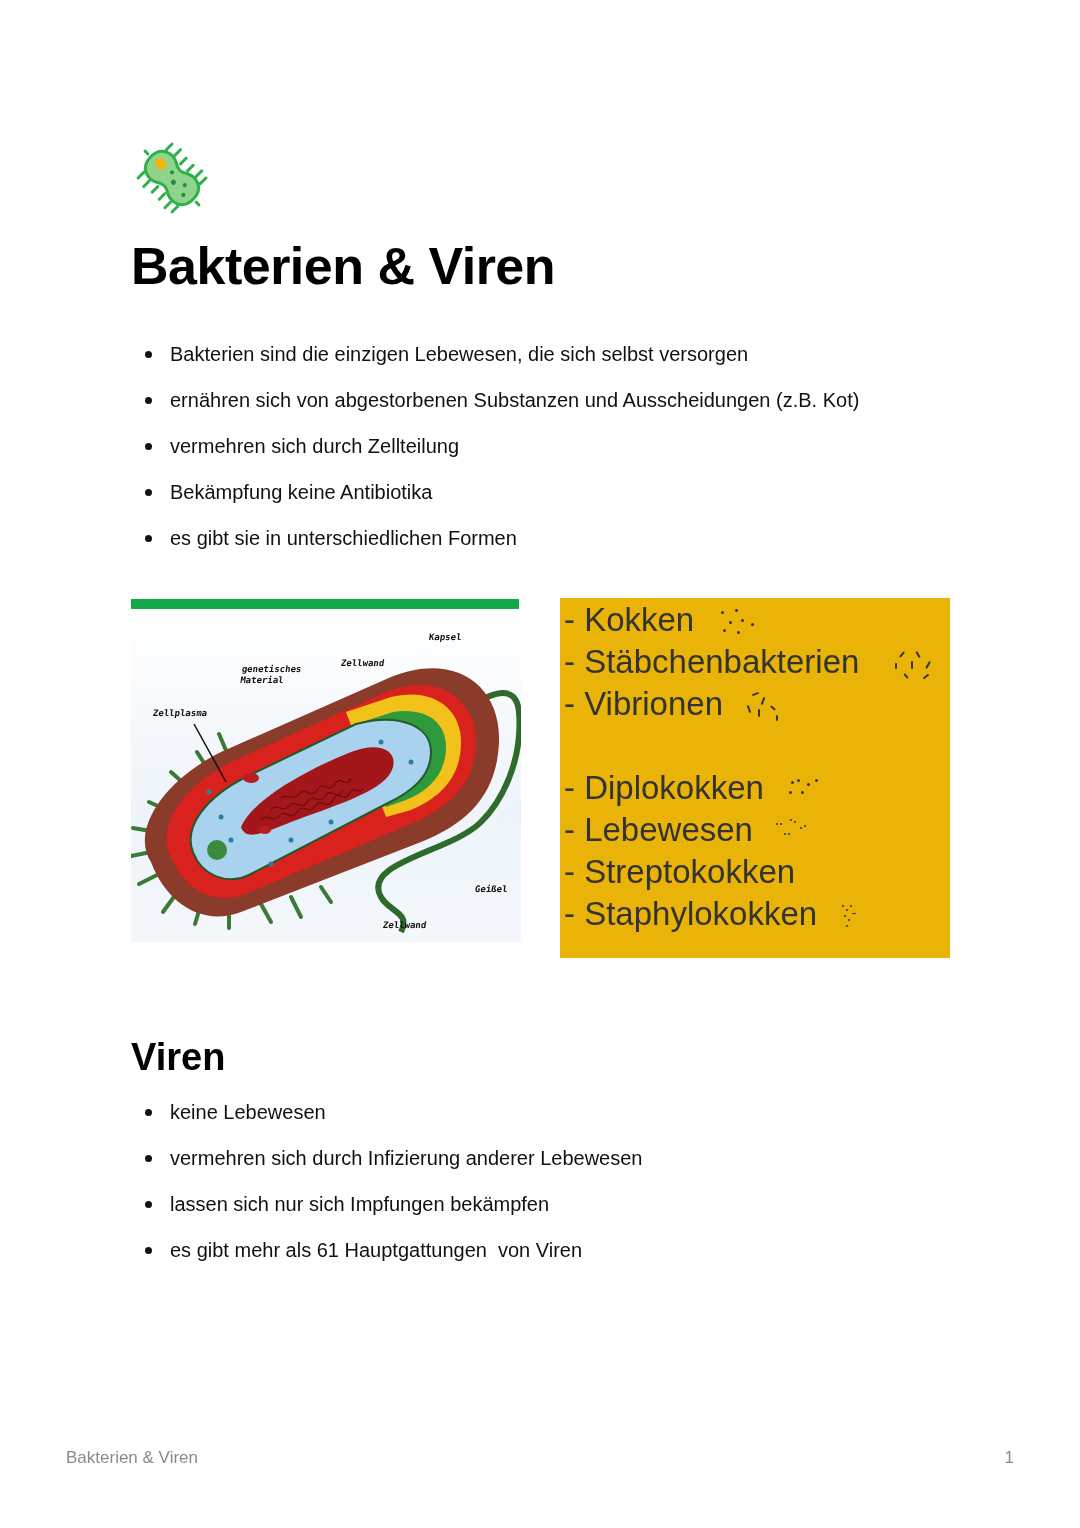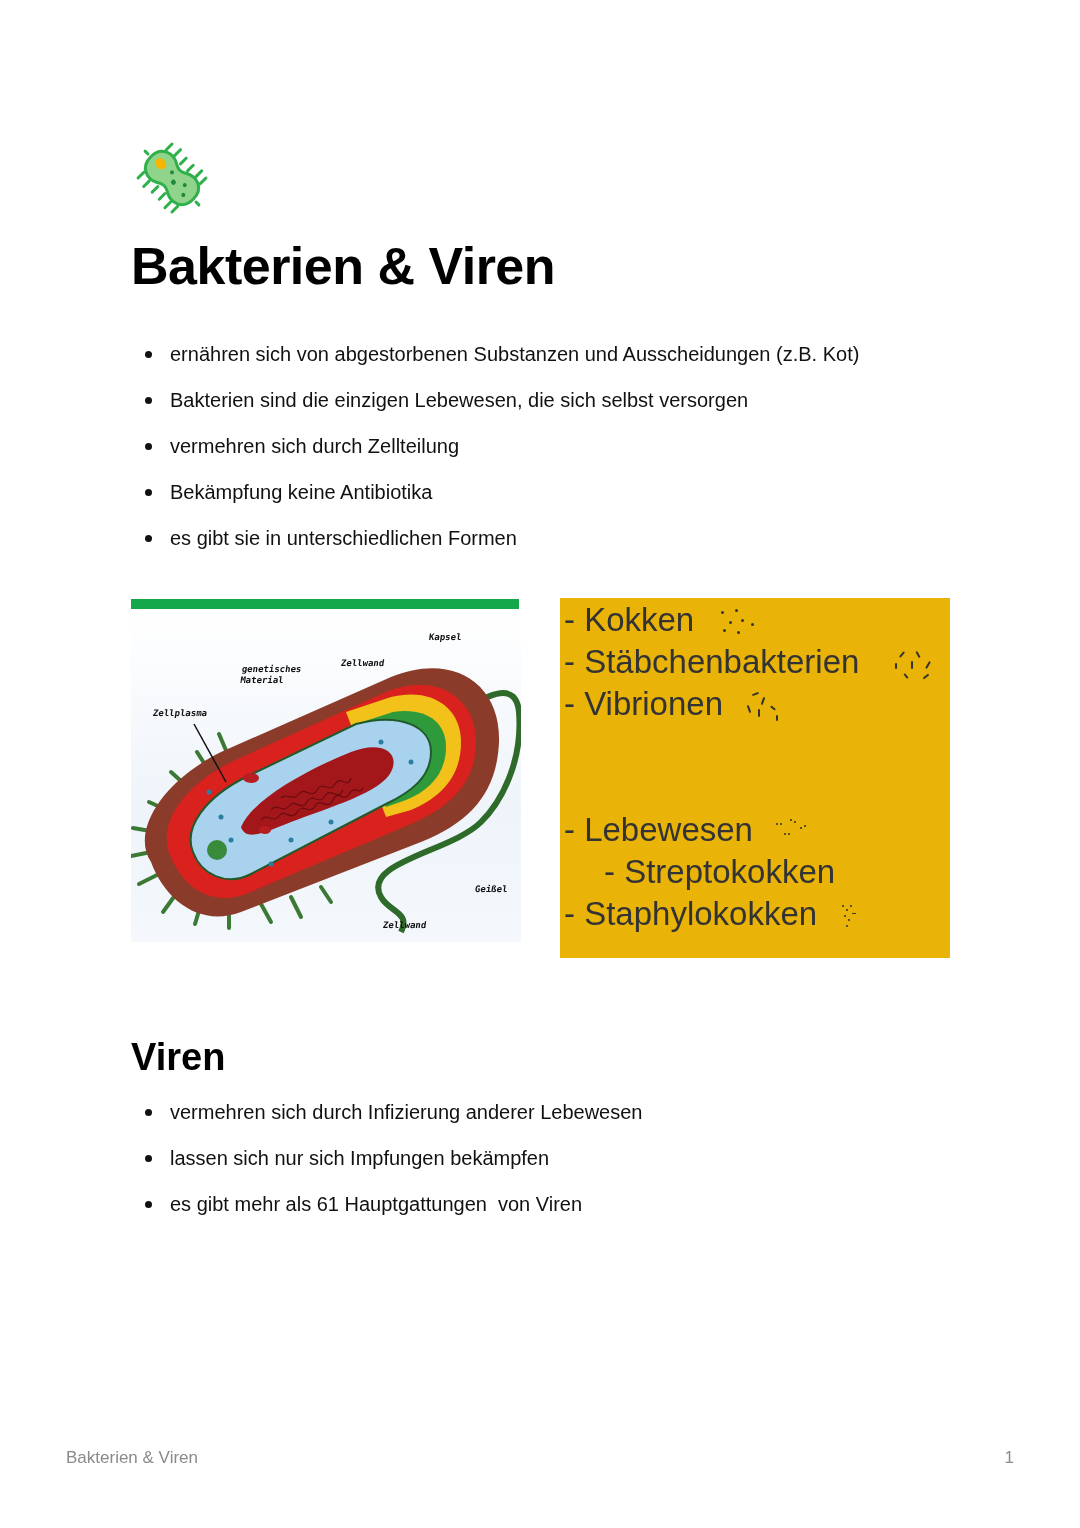--- a/index.html
+++ b/index.html
@@ -51,22 +51,22 @@
         <circle cx="42" cy="40" r="2.5" fill="#1f8a3a"></circle>
       <circle cx="52" cy="34" r="2" fill="#1f8a3a"></circle>
         <circle cx="58" cy="42" r="2" fill="#1f8a3a"></circle>
     </g>
   </svg>
 </div>
 
 <h1 class="title">Bakterien &amp; Viren</h1>
 
 <ul class="bullets" id="bact-list">
+  <li>Bakterien sind die einzigen Lebewesen, die sich selbst versorgen</li>
   <li>ernähren sich von abgestorbenen Substanzen und Ausscheidungen (z.B. Kot)</li>
-  <li>Bakterien sind die einzigen Lebewesen, die sich selbst versorgen</li>
   <li>vermehren sich durch Zellteilung</li>
   <li>Bekämpfung keine Antibiotika</li>
   <li>es gibt sie in unterschiedlichen Formen</li>
 </ul>
 
 <div class="greenbar"></div>
 
 <div class="diagram">
   <svg width="390" height="330" viewBox="0 0 390 330">
 
@@ -134,35 +134,40 @@
     <span class="dots"><i style="left:6px;top:4px;width:3px;height:3px"></i><i style="left:20px;top:2px;width:3px;height:3px"></i><i style="left:14px;top:14px;width:3px;height:3px"></i><i style="left:26px;top:12px;width:3px;height:3px"></i><i style="left:8px;top:22px;width:3px;height:3px"></i><i style="left:36px;top:16px;width:3px;height:3px"></i><i style="left:22px;top:24px;width:3px;height:3px"></i></span>
   </div>
   <div class="row" style="top:44px;text-align:right;">
     <span>- Stäbchenbakterien</span>
     <span class="dots"><i style="left:20px;top:2px;width:2px;height:7px;transform:rotate(40deg)"></i><i style="left:36px;top:2px;width:2px;height:7px;transform:rotate(-30deg)"></i><i style="left:14px;top:14px;width:2px;height:6px"></i><i style="left:30px;top:12px;width:2px;height:8px"></i><i style="left:46px;top:12px;width:2px;height:8px;transform:rotate(30deg)"></i><i style="left:24px;top:24px;width:2px;height:6px;transform:rotate(-40deg)"></i><i style="left:44px;top:24px;width:2px;height:7px;transform:rotate(50deg)"></i></span>
   </div>
   <div class="row" style="top:86px;">
     <span>- Vibrionen</span>
     <span class="dots"><i style="left:8px;top:2px;width:7px;height:2px;transform:rotate(-20deg)"></i><i style="left:18px;top:6px;width:2px;height:8px;transform:rotate(20deg)"></i><i style="left:4px;top:14px;width:2px;height:8px;transform:rotate(-20deg)"></i><i style="left:14px;top:18px;width:2px;height:8px"></i><i style="left:26px;top:16px;width:6px;height:2px;transform:rotate(40deg)"></i><i style="left:32px;top:24px;width:2px;height:6px"></i></span>
   </div>
+  <div class="row" style="top:170px;">
+    <span>- Diplokokken</span>
+    <span class="dots"><i style="left:6px;top:6px;width:3px;height:3px"></i><i style="left:12px;top:4px;width:3px;height:3px"></i><i style="left:22px;top:8px;width:3px;height:3px"></i><i style="left:30px;top:4px;width:3px;height:3px"></i><i style="left:4px;top:16px;width:3px;height:3px"></i><i style="left:16px;top:16px;width:3px;height:3px"></i></span>
+  </div>
   <div class="row" style="top:212px;">
     <span>- Lebewesen</span>
     <span class="dots"><i style="left:2px;top:6px;width:2px;height:2px"></i><i style="left:6px;top:6px;width:2px;height:2px"></i><i style="left:16px;top:2px;width:2px;height:2px"></i><i style="left:20px;top:4px;width:2px;height:2px"></i><i style="left:10px;top:16px;width:2px;height:2px"></i><i style="left:14px;top:16px;width:2px;height:2px"></i><i style="left:26px;top:10px;width:2px;height:2px"></i><i style="left:30px;top:8px;width:2px;height:2px"></i></span>
   </div>
-  <div class="row" style="top:254px;margin-left:40px;">
+  <div class="row" style="top:254px;">
     <span>- Streptokokken</span>
   </div>
   <div class="row" style="top:296px;">
     <span>- Staphylokokken</span>
     <span class="dots"><i style="left:4px;top:4px;width:2px;height:2px"></i><i style="left:8px;top:8px;width:2px;height:2px"></i><i style="left:12px;top:4px;width:2px;height:2px"></i><i style="left:6px;top:14px;width:2px;height:2px"></i><i style="left:10px;top:18px;width:2px;height:2px"></i><i style="left:14px;top:12px;width:4px;height:1px"></i><i style="left:8px;top:24px;width:2px;height:2px"></i></span>
   </div>
 </div>
 
 <h2 class="h2">Viren</h2>
 
 <ul class="bullets" id="viren-list">
+  <li>keine Lebewesen</li>
   <li>vermehren sich durch Infizierung anderer Lebewesen</li>
   <li>lassen sich nur sich Impfungen bekämpfen</li>
   <li style="white-space:pre;">es gibt mehr als 61 Hauptgattungen  von Viren</li>
 </ul>
 
 <div class="footer-left">Bakterien &amp; Viren</div>
 <div class="footer-right">1</div>
 
 </body></html>

